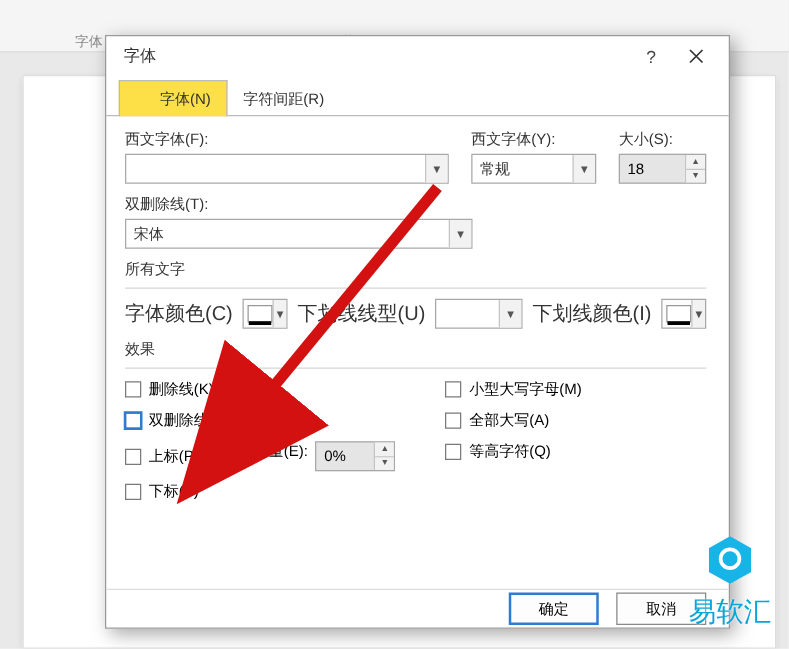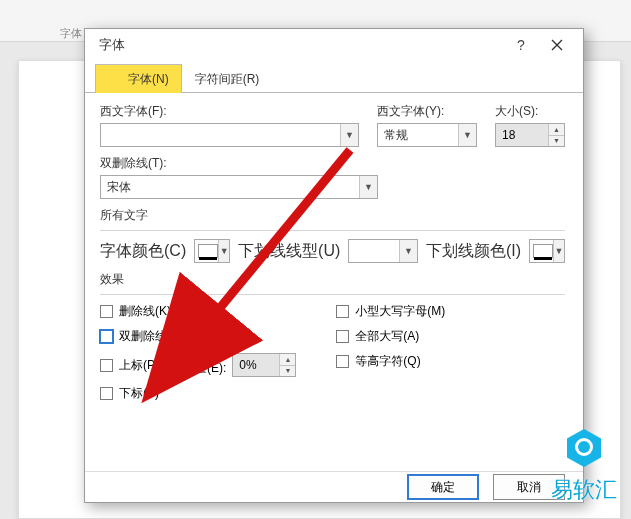--- a/index.html
+++ b/index.html
@@ -149,21 +149,21 @@
   .colorbtn .dd { flex:1; text-align:center; font-size:9px; color:#555; border-left:1px solid #c5c5c5; height:100%; display:flex; align-items:center; justify-content:center; background:#f2f2f2;}
   .allline { display:flex; align-items:center; gap:8px; flex-wrap:nowrap; }
   .allline .lblinline{ font-size:16px; color:#333; white-space:nowrap; }
   .checks { display:flex; gap: 40px; margin-top:4px;}
   .checks .colA, .checks .colB { display:flex; flex-direction:column; gap:8px; }
   .chk { display:flex; align-items:center; gap:6px; font-size:12px; cursor:pointer;}
   .chk .box {
     width:13px; height:13px; border:1px solid #7a7a7a; background:#fff;
   }
   .chk.h .box { outline:2px solid #2f7bd1; outline-offset:-1px; }
-  .offset { display:flex; align-items:flex-end; gap:6px; margin-left:12px;}
+  .offset { display:flex; align-items:flex-start; gap:6px; margin-left:32px;}
   .footer {
     height: 31px;
     border-top: 1px solid #ddd;
     display:flex; align-items:center; justify-content:flex-end;
     gap: 14px; padding: 0 18px;
   }
   .btn {
     min-width: 72px; height: 26px;
     border:1px solid #888; background:#fdfdfd;
     display:flex; align-items:center; justify-content:center;

